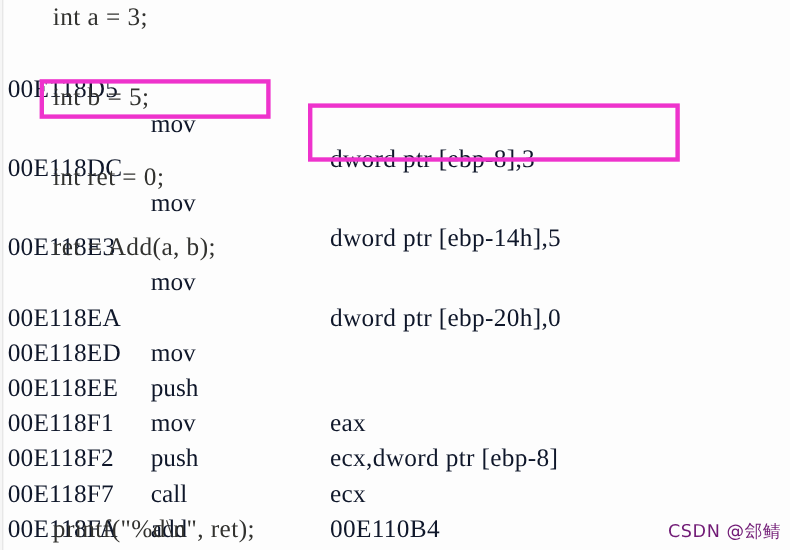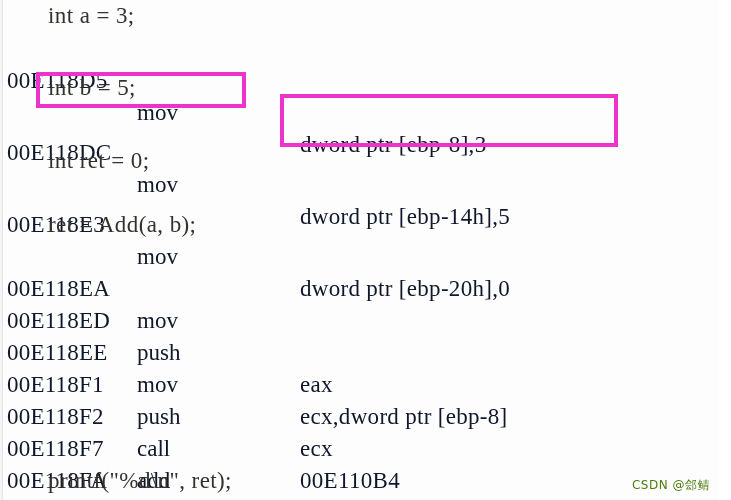--- a/index.html
+++ b/index.html
@@ -86,22 +86,22 @@
     background: transparent;
     box-sizing: border-box;
     pointer-events: none;
   }
 
   .watermark {
     position: absolute;
     right: 8px;
     bottom: 6px;
     font-family: "DejaVu Sans", "Liberation Sans", sans-serif;
-    font-size: 12px;
-    color: #4d7c0f;
+    font-size: 16px;
+    color: #701a75;
     letter-spacing: 0.5px;
     white-space: pre;
   }
 </style>
 </head>
 <body>
 
 <div id="screen">
 
   <div class="gutter-band"></div>

